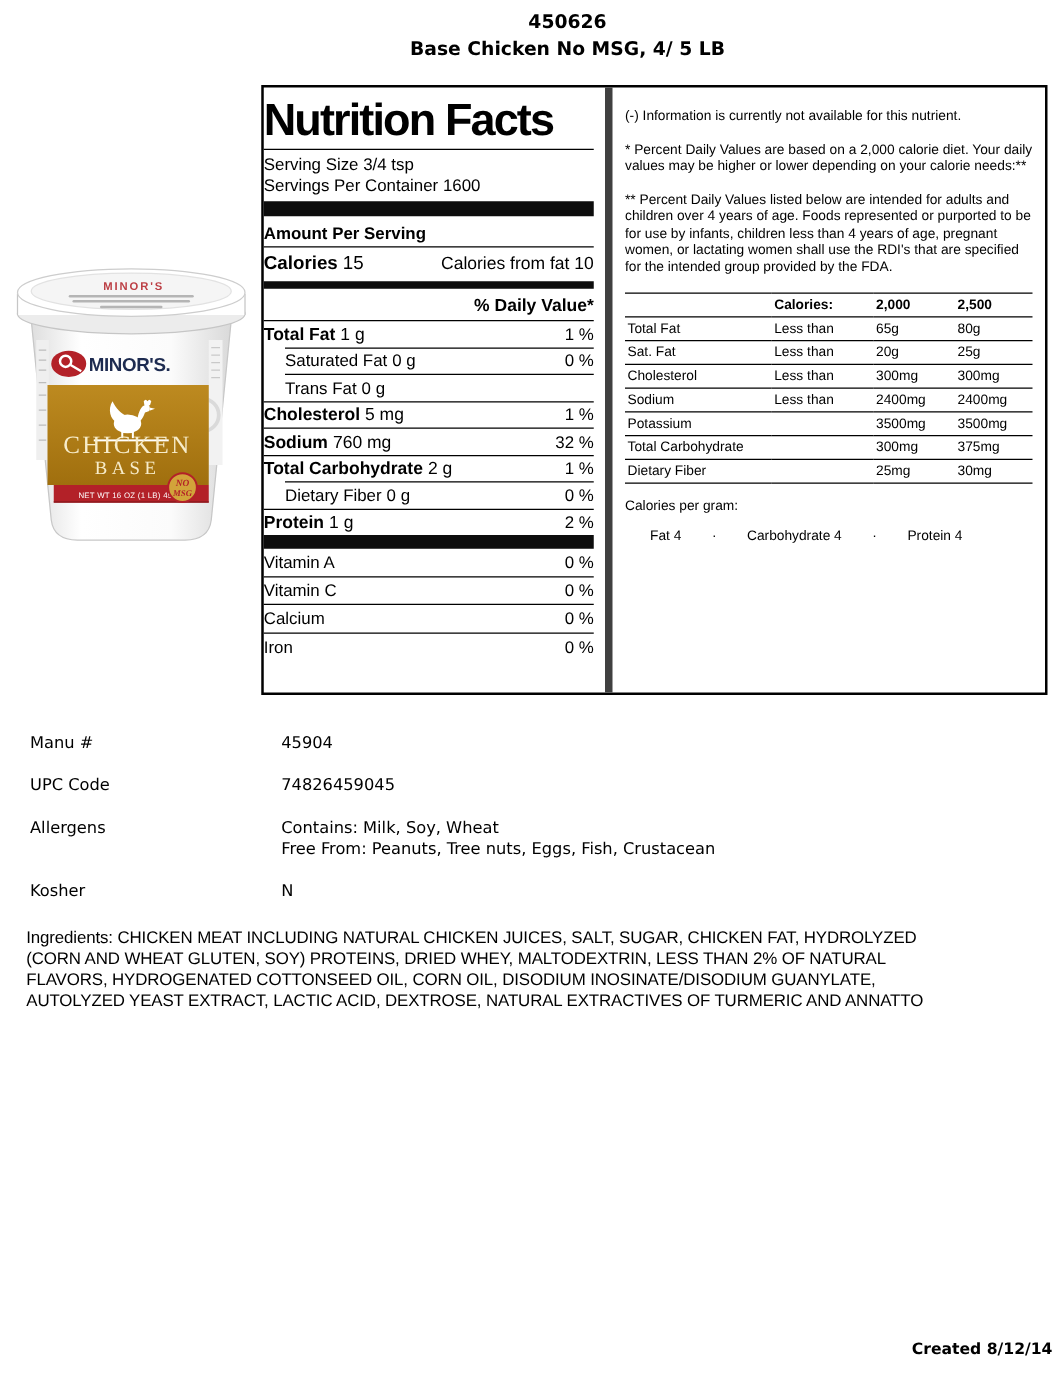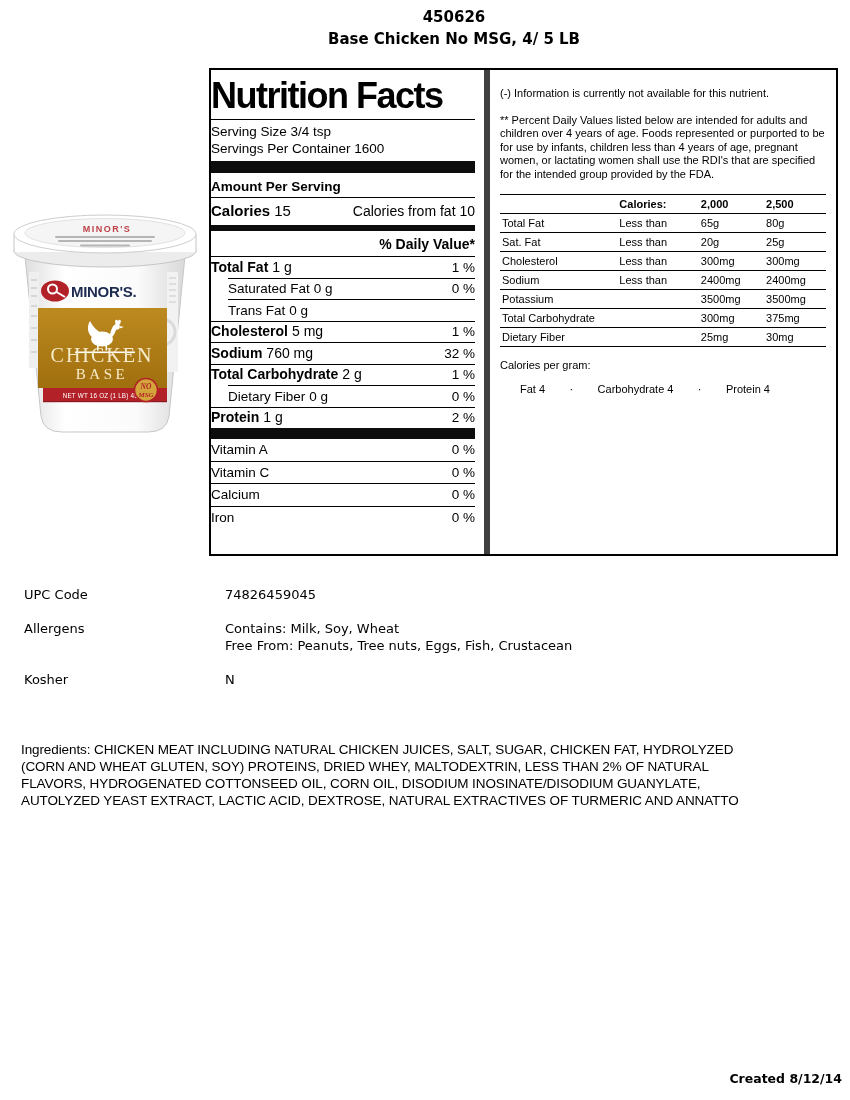--- a/index.html
+++ b/index.html
@@ -260,20 +260,21 @@
         </div>
         <div class="vit-row">
           <span>Iron</span>
           <span>0 %</span>
         </div>
       </div>
     </div>
 
     <div class="sp">
       <p>(-) Information is currently not available for this nutrient.</p>
+      <p>* Percent Daily Values are based on a 2,000 calorie diet. Your daily values may be higher or lower depending on your calorie needs:**</p>
       <p>** Percent Daily Values listed below are intended for adults and children over 4 years of age. Foods represented or purported to be for use by infants, children less than 4 years of age, pregnant women, or lactating women shall use the RDI's that are specified for the intended group provided by the FDA.</p>
 
       <table class="sp-table">
         <thead>
           <tr>
             <th class="c1"></th>
             <th class="c2">Calories:</th>
             <th class="c3">2,000</th>
             <th class="c4">2,500</th>
           </tr>
@@ -330,20 +331,24 @@
         <span class="cpg-dot">·</span>
         <span>Carbohydrate 4</span>
         <span class="cpg-dot">·</span>
         <span>Protein 4</span>
       </div>
     </div>
   </div>
 
   <div class="details">
     <div class="det-row">
+      <div class="det-label">Manu #</div>
+      <div class="det-value">45904</div>
+    </div>
+    <div class="det-row">
       <div class="det-label">UPC Code</div>
       <div class="det-value">74826459045</div>
     </div>
     <div class="det-row">
       <div class="det-label">Allergens</div>
       <div class="det-value">
         <div>Contains: Milk, Soy, Wheat</div>
         <div>Free From: Peanuts, Tree nuts, Eggs, Fish, Crustacean</div>
       </div>
     </div>

